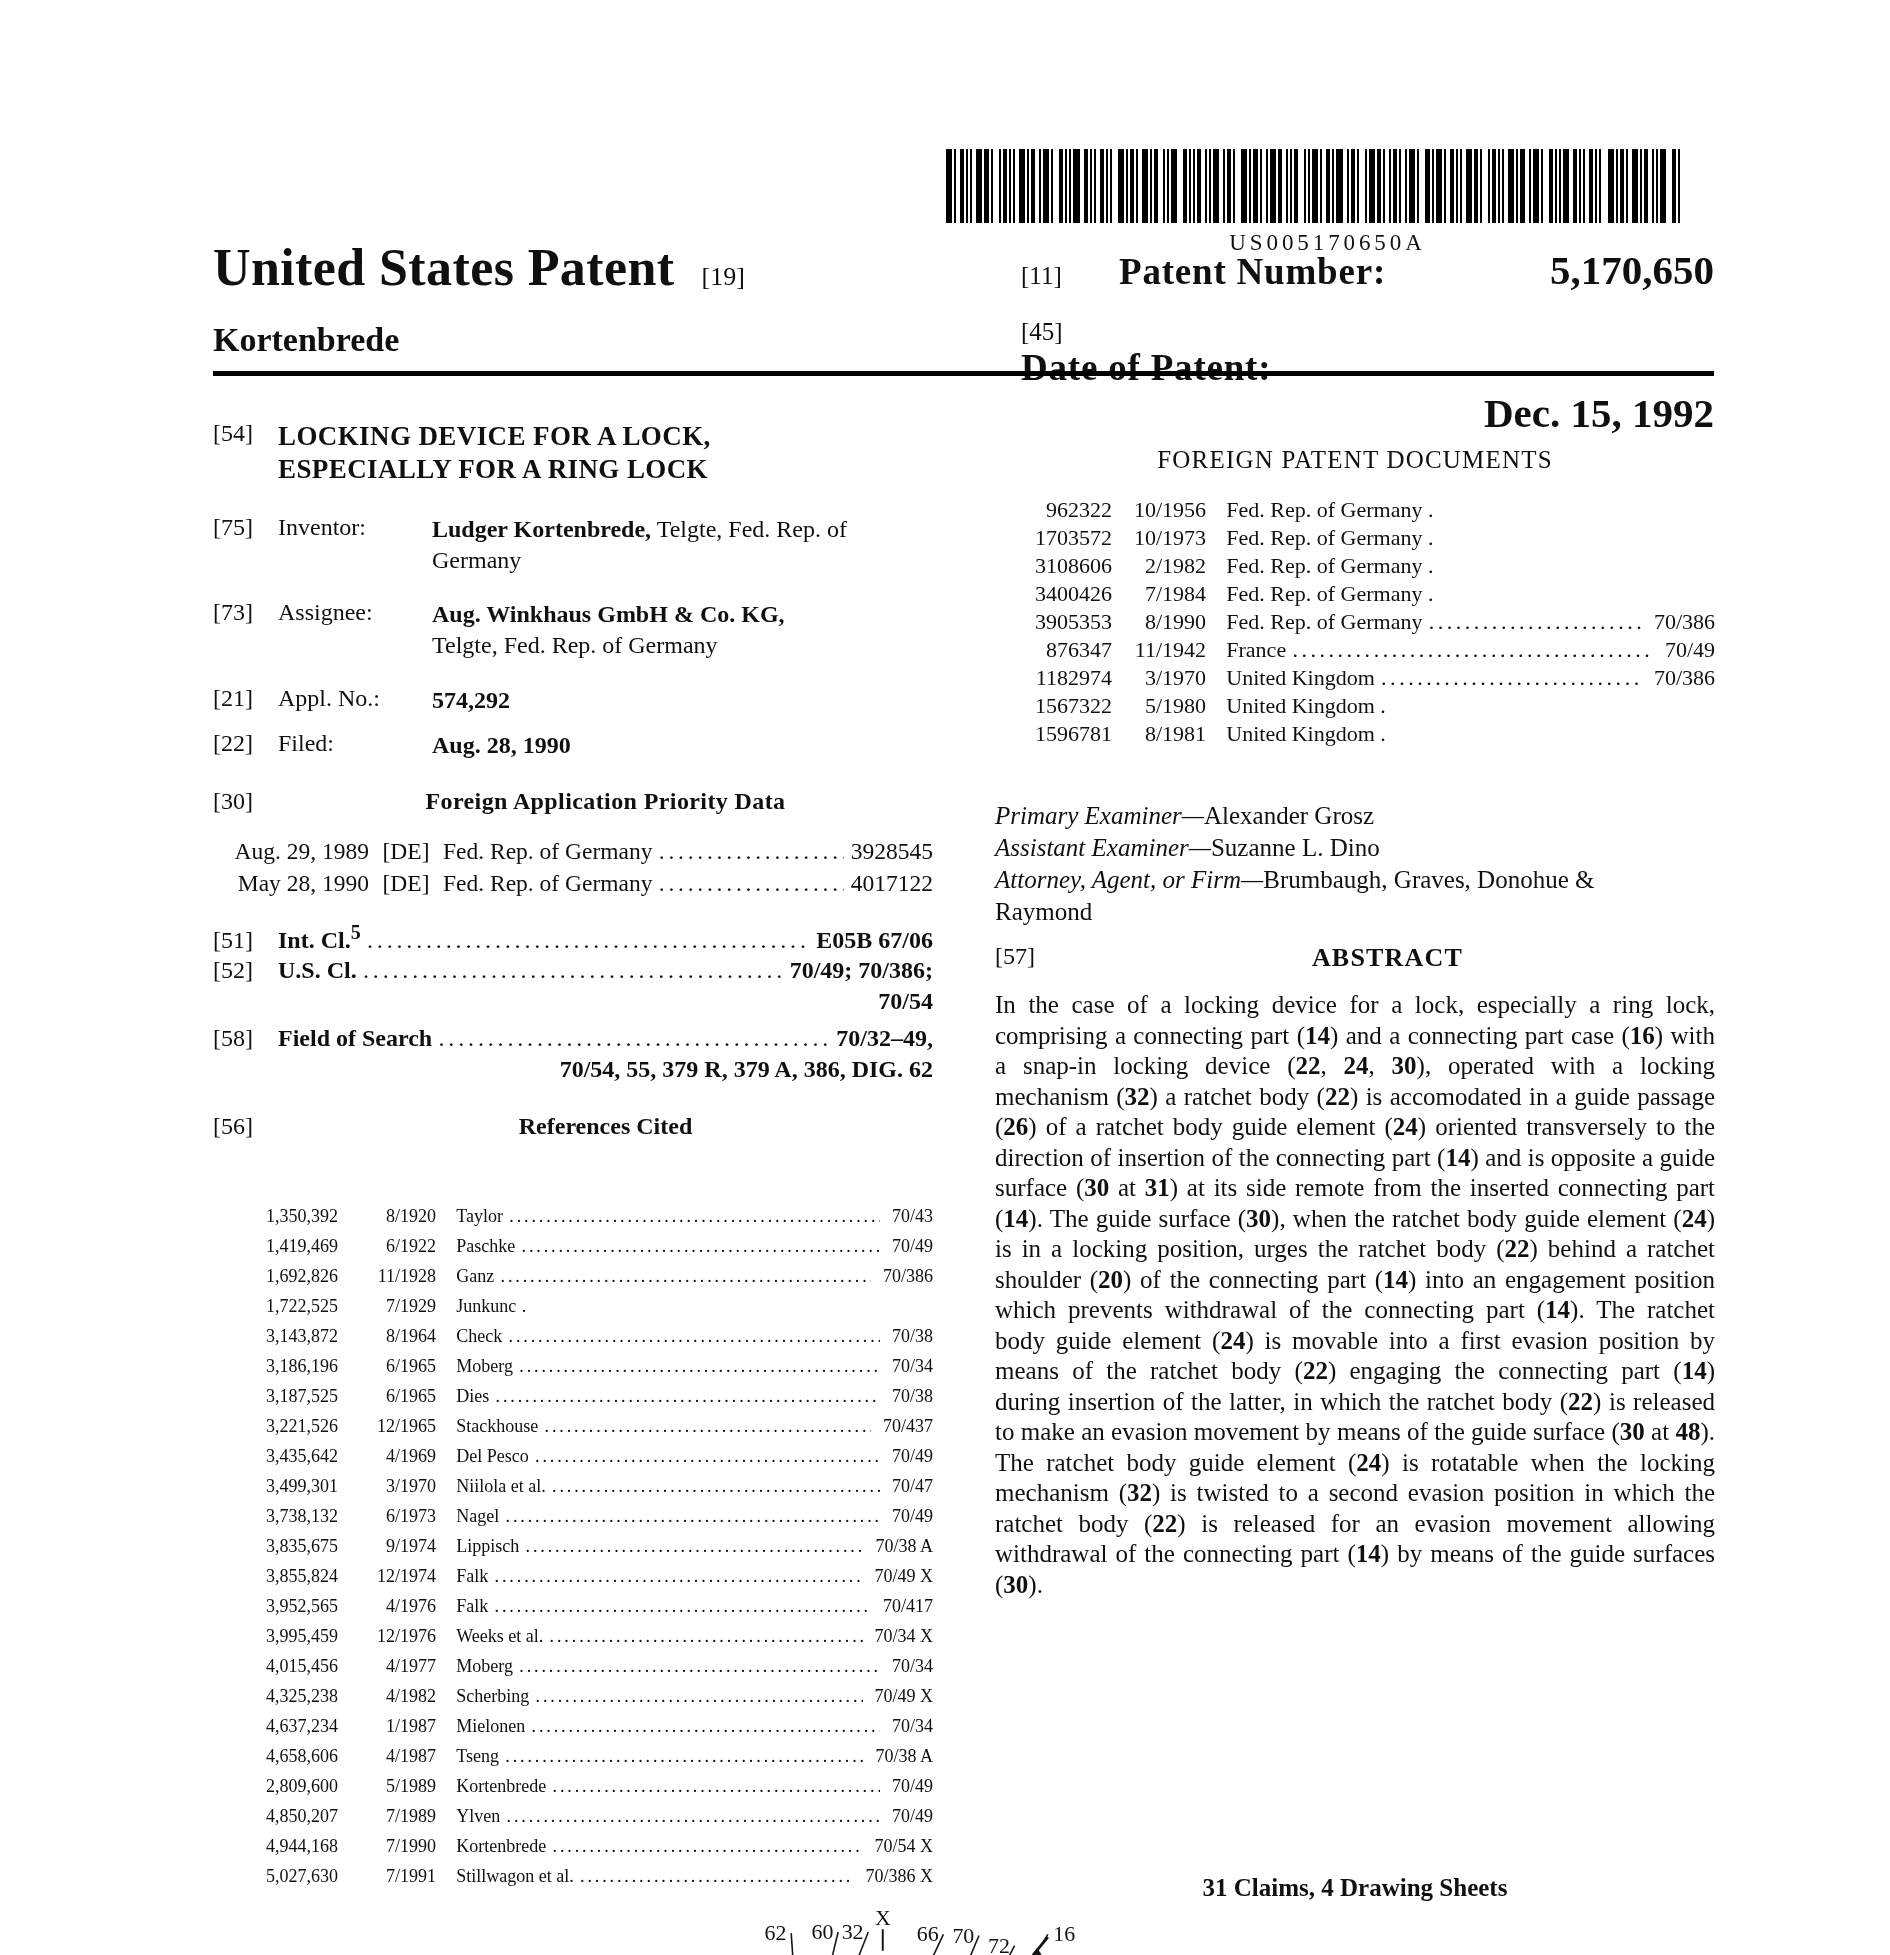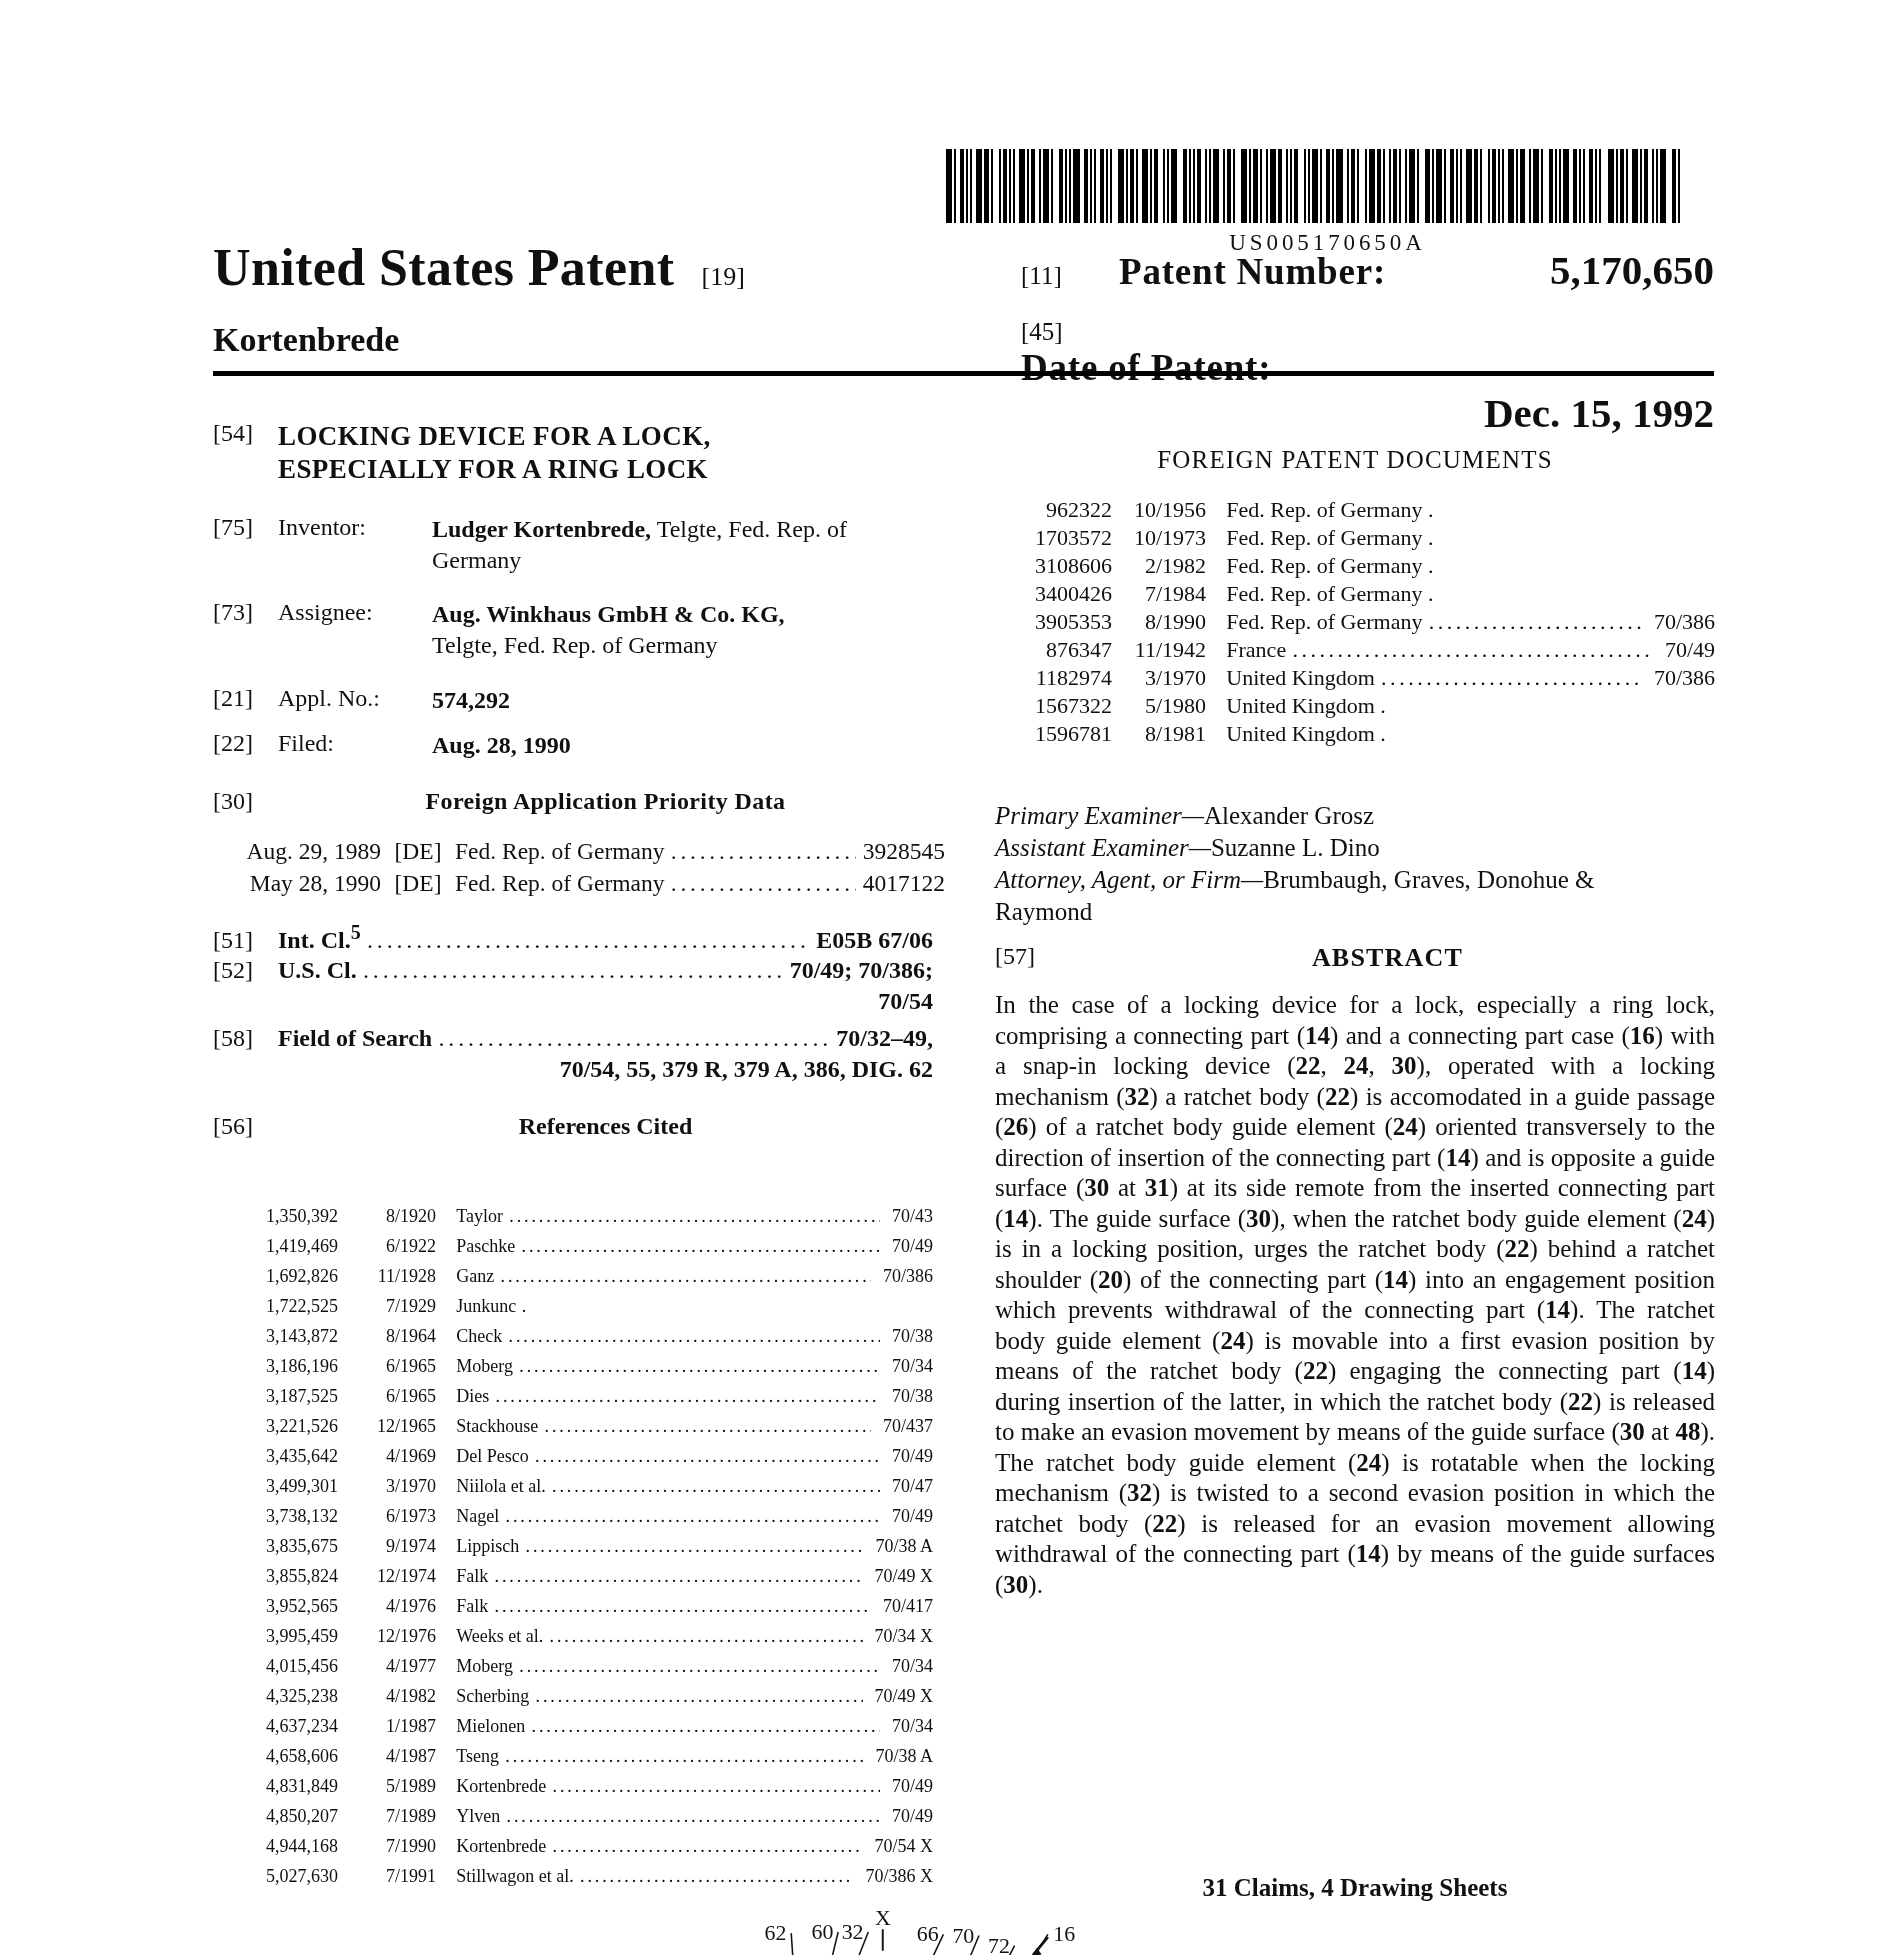--- a/index.html
+++ b/index.html
@@ -34,21 +34,21 @@
   .dots{flex:1 1 0; overflow:hidden; white-space:nowrap; letter-spacing:0.16em; margin:0 6.3px; min-width:7.8px;}
   
   .sec54{top:0; left:0; width:720px; display:flex;}
   .sec54 .ttl{font-size:27px; font-weight:bold; line-height:33px; letter-spacing:0.4px;}
   .sec75{top:94px;} .sec73{top:179px;} .sec21{top:265px;} .sec22{top:310px;}
   .fieldrow{left:0; width:720px; display:flex; font-size:24px;}
   .fieldrow .lbl{width:154px;}
   .fieldrow .val{width:422px; line-height:31px;}
   .sec30{top:368px; left:0; width:720px; display:flex; font-size:24px;}
   .sec30 .h{flex:1; text-align:center; font-weight:bold; letter-spacing:0.4px;}
-  .prio{top:415px; left:12px; width:720px; font-size:23.5px; line-height:32px;}
+  .prio{top:415px; left:0; width:720px; font-size:23.5px; line-height:32px;}
   .prio-row{display:flex; align-items:baseline;}
   .prio-row .pdate{width:156px; text-align:right;}
   .prio-row .pcc{width:74px; text-align:center;}
   .cls-row{left:0; width:720px; font-size:24px;}
   .cls-row .val{font-weight:bold; white-space:nowrap;}
   .sec51{top:501px;} .sec52{top:537px;} .sec58{top:605px;}
   .cls-line2{text-align:right; font-weight:bold; line-height:34px;}
   .sec56{top:693px; left:0; width:720px; display:flex; font-size:24px;}
   .sec56 .h{flex:1; text-align:center; font-weight:bold;}
   .uspd-h{top:738px; left:0; width:720px; text-align:center; font-size:25px; letter-spacing:1.2px;}
@@ -461,21 +461,21 @@
 
         <div class="ref-row">
           <span class="c-num">4,658,606</span>
           <span class="c-date">4/1987</span>
           <span class="c-name">Tseng</span>
           <span class="dots">........................................................................................................................</span>
           <span class="c-cls">70/38 A</span>
         </div>
 
         <div class="ref-row">
-          <span class="c-num">4,831,849</span>
+          <span class="c-num">2,809,600</span>
           <span class="c-date">5/1989</span>
           <span class="c-name">Kortenbrede</span>
           <span class="dots">........................................................................................................................</span>
           <span class="c-cls">70/49</span>
         </div>
 
         <div class="ref-row">
           <span class="c-num">4,850,207</span>
           <span class="c-date">7/1989</span>
           <span class="c-name">Ylven</span>

